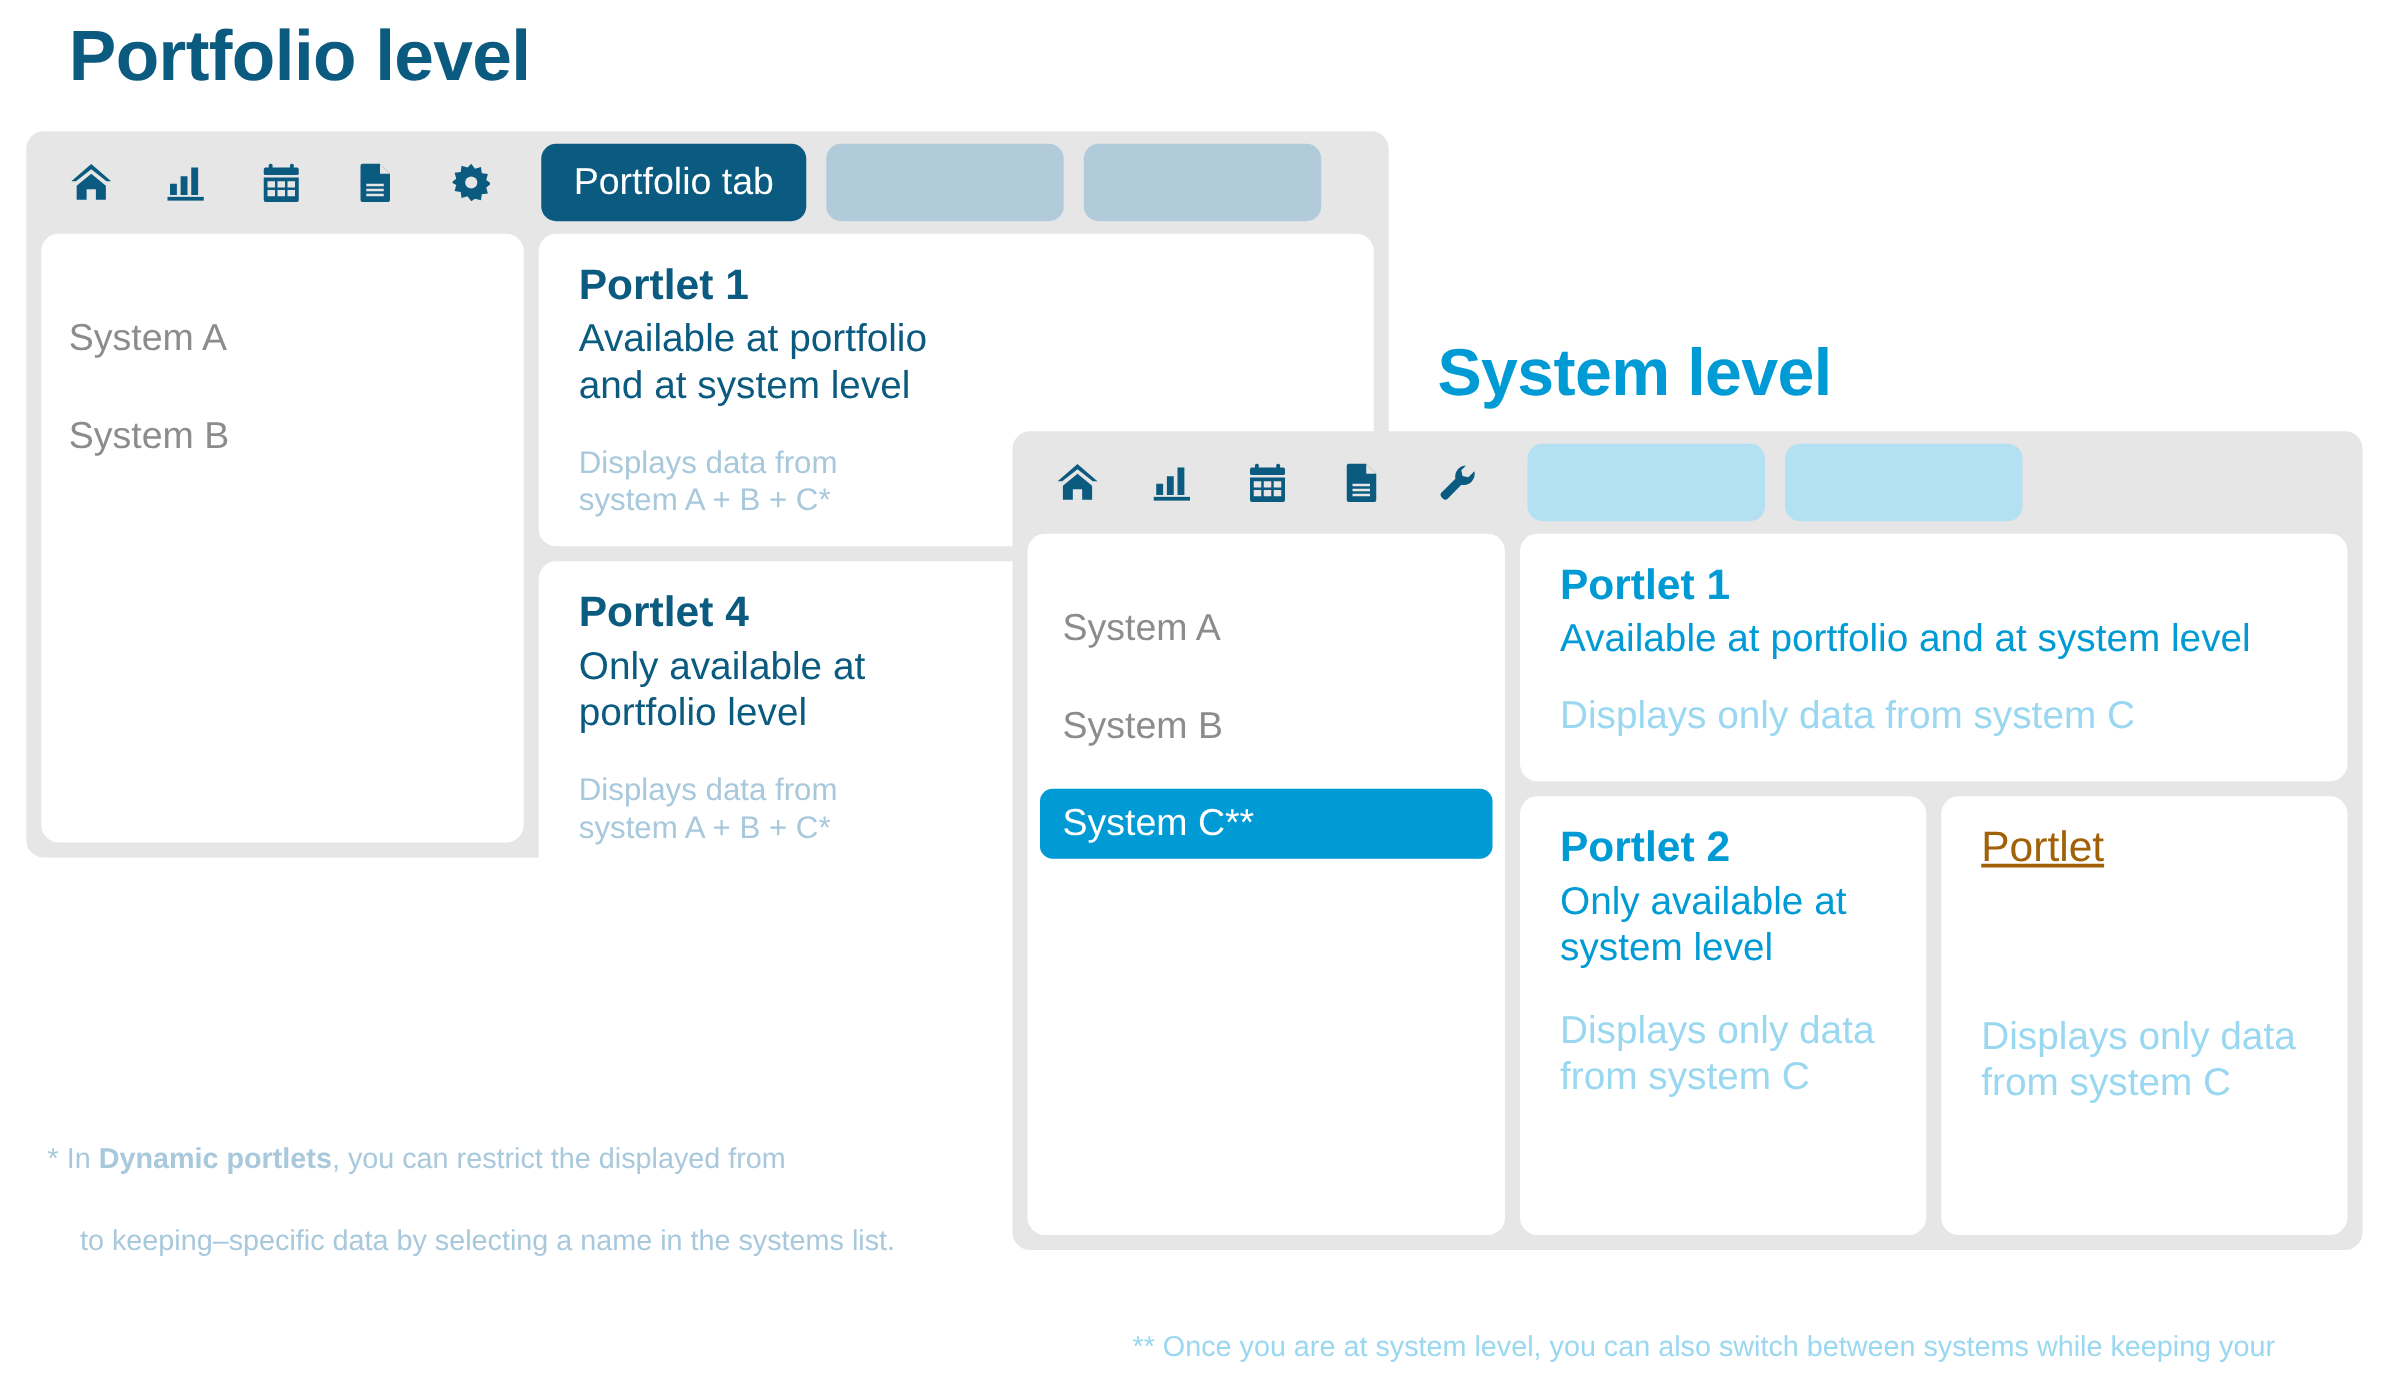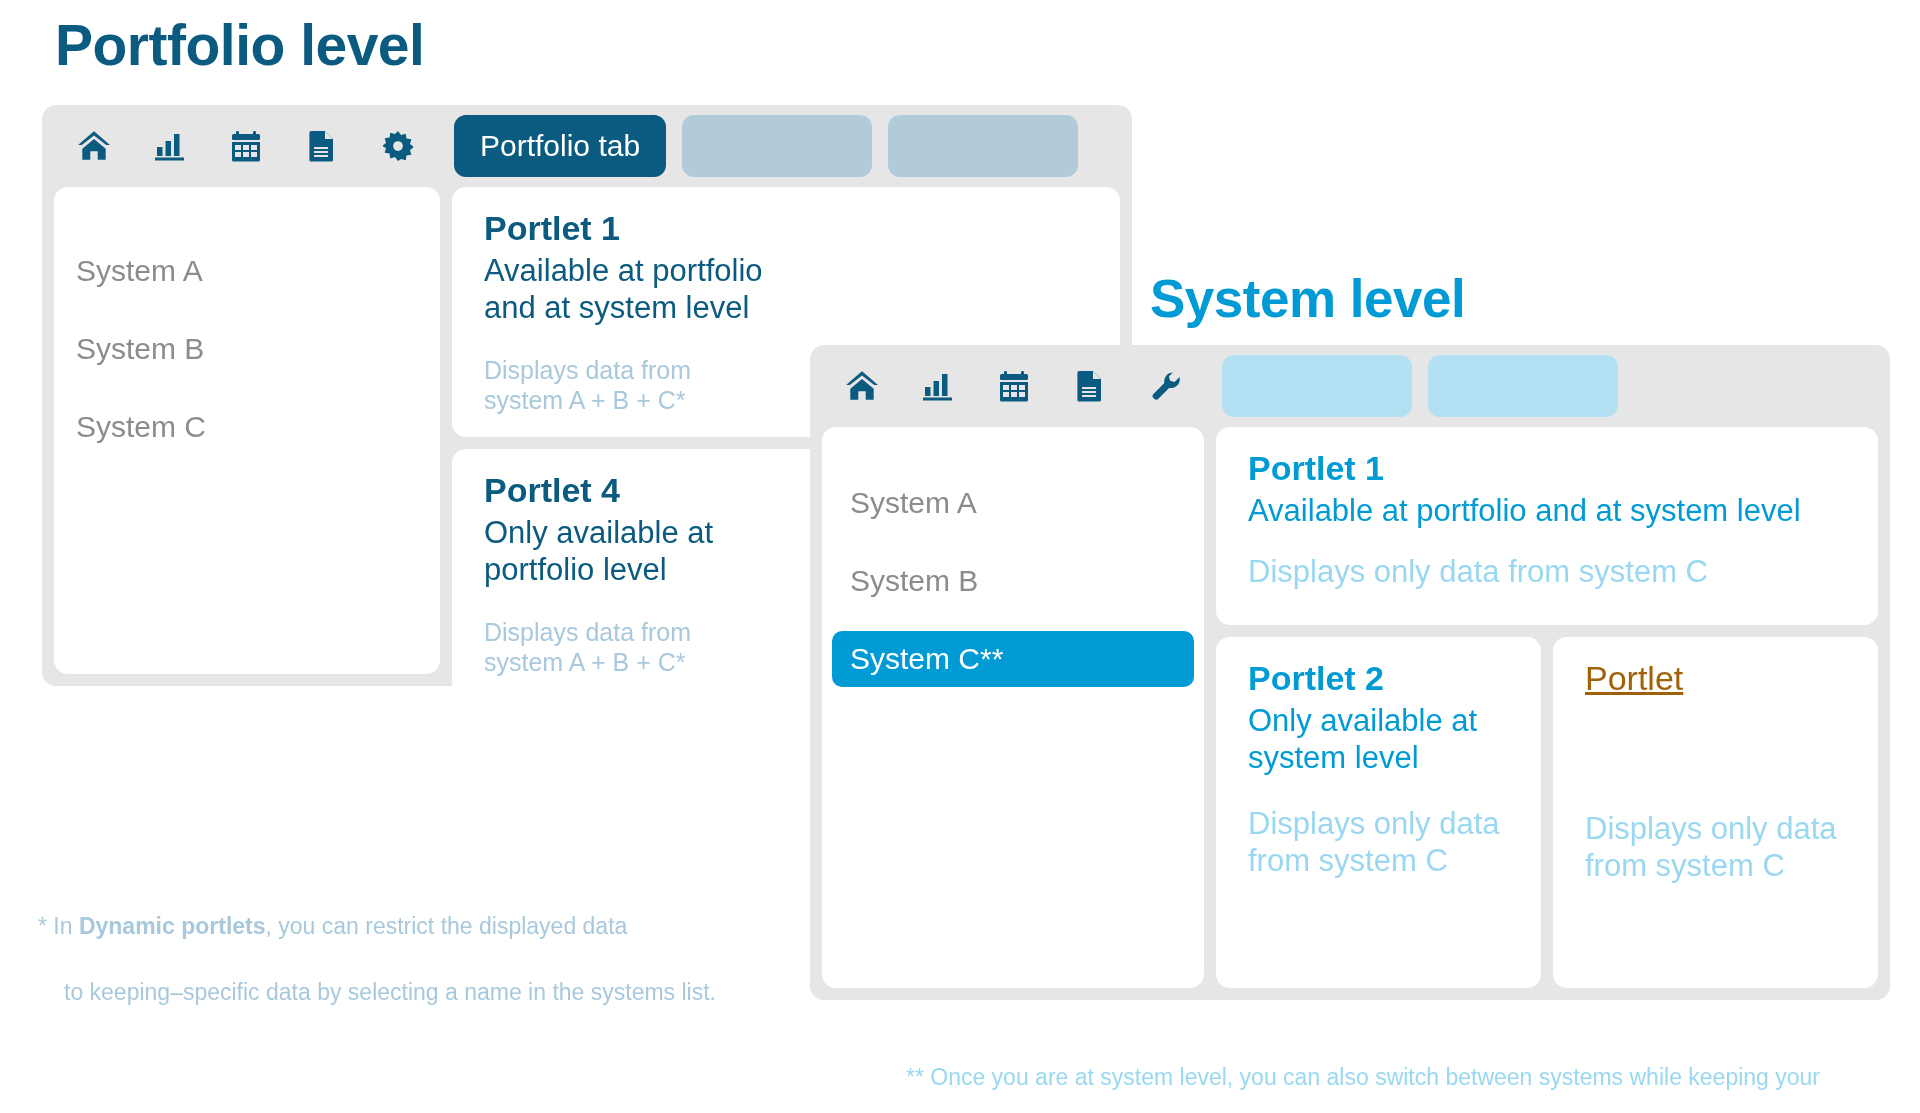--- a/index.html
+++ b/index.html
@@ -37,21 +37,21 @@
   }
 
   
   .panel {
     position: absolute;
     background: #e6e6e6;
     border-radius: 14px;
     box-sizing: border-box;
   }
   #portfolio-panel {
-    left: 42px;
+    left: 21px;
     top: 105px;
     width: 1090px;
     height: 581px;
   }
   #system-panel {
     left: 810px;
     top: 345px;
     width: 1080px;
     height: 655px;
   }
@@ -296,21 +296,20 @@
       <div class="tab empty"></div>
       <div class="tab empty"></div>
     </div>
   </div>
 
   <div class="panel-body">
 
     <div class="card systems-list">
       <div class="system-item">System A</div>
       <div class="system-item">System B</div>
-      <div class="system-item">System C</div>
     </div>
 
     <div class="portlet-col">
 
       <div class="card portlet" style="flex:1">
         <div class="portlet-title">Portlet 1</div>
         <div class="portlet-sub" style="white-space:pre-line">Available at portfolio
 and at system level</div>
         <div class="spacer-lg"></div>
         <div class="portlet-note" style="white-space:pre-line">Displays data from
@@ -325,21 +324,21 @@
         <div class="portlet-note" style="white-space:pre-line">Displays data from
 system A + B + C*</div>
       </div>
 
     </div>
   </div>
 </div>
 
 <div class="footnote" id="portfolio-footnote">
   <span class="fn-line">
-    <span>*</span><span> In </span><b>Dynamic portlets</b><span>, you can restrict the displayed data</span>
+    <span>*</span><span> In </span><b>Dynamic portlets</b><span>, you can restrict the displayed from</span>
   </span>
   <span class="fn-line fn-indent">to keeping–specific data by selecting a name in the systems list.</span>
 </div>
 
 <div class="level-title" id="system-title">System level</div>
 
 <div class="panel" id="system-panel">
 
   <div class="toolbar">
     <div class="icon-strip">

